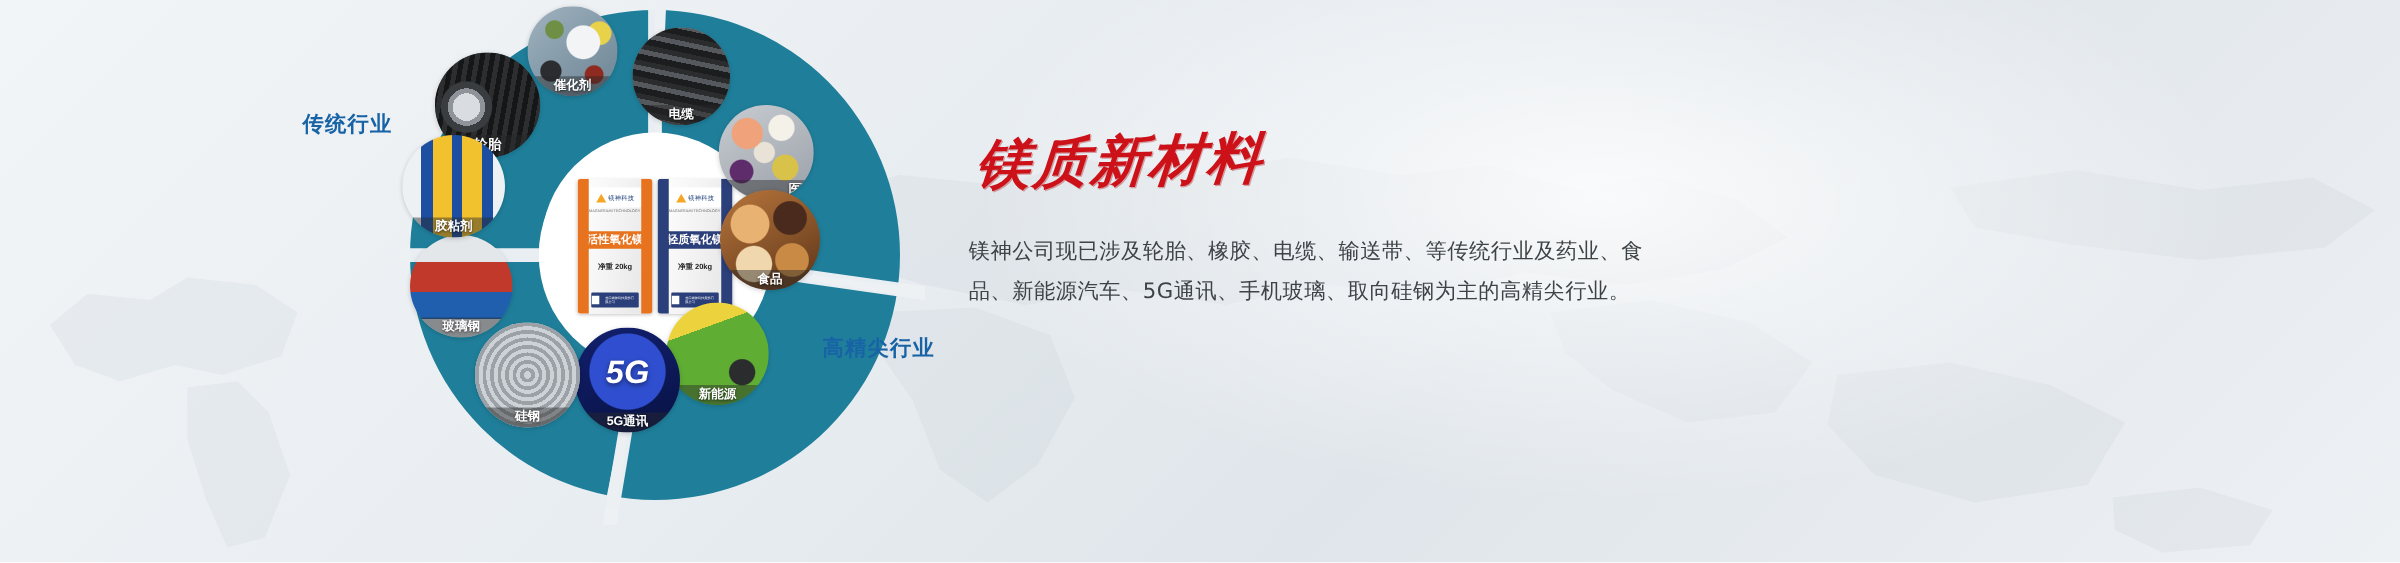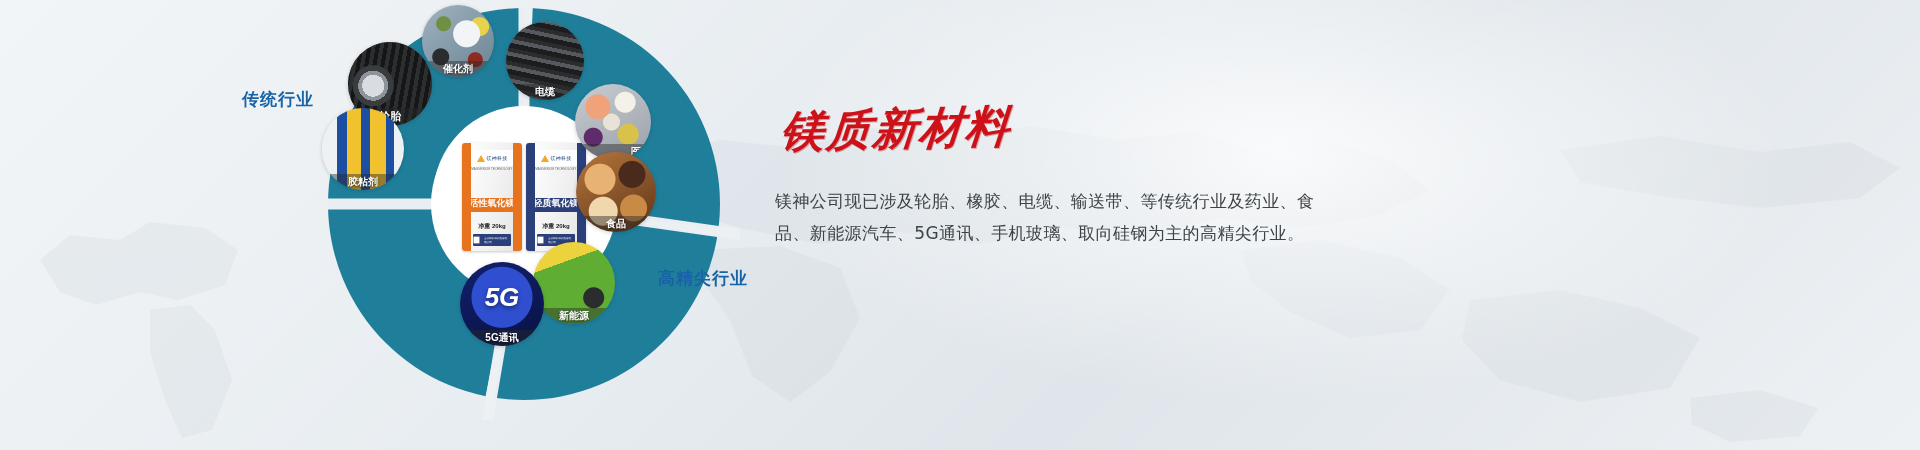--- a/index.html
+++ b/index.html
@@ -47,22 +47,22 @@
     margin-top:7px; width:44px; height:16px; border-radius:2px;
     background:#ffffff; display:flex; align-items:center; justify-content:center;
     font-size:5px; color:#1a3f77; letter-spacing:.2px;
   }
   .bag .logo .tri {
     width:0;height:0;border-left:4px solid transparent;border-right:4px solid transparent;
     border-bottom:7px solid #f5a623; margin-right:2px;
   }
   .bag .sub { font-size:3.4px; color:#6a6a6a; margin-top:1px; transform:scale(.9); }
   .bag .pname {
-    margin-top: 27px; font-size: 9px; font-weight: bold; line-height:1.1;
-    padding:2px 3px; border-radius:2px; color:#fff;font-family:Liberation Mono, monospace;
+    margin-top: 14px; font-size: 9px; font-weight: bold; line-height:1.1;
+    padding:2px 3px; border-radius:2px; color:#fff;
   }
   .bag .weight { margin-top:10px; font-size:6px; color:#222; font-weight:bold; }
   .bag .footer {
     position:absolute; bottom:5px; left:11px; right:11px; height:12px;
     background:#2b3f7a; border-radius:1px;
     display:flex; align-items:center; justify-content:center;
   }
   .bag .footer span { font-size:3px; color:#fff; transform:scale(.85); }
   .bag .qr { width:8px;height:8px;background:#fff;margin-right:2px; }
 
@@ -248,21 +248,32 @@
              radial-gradient(circle at 50% 42%, #2f4fd0 0 30px, rgba(0,0,0,0) 31px),
              linear-gradient(160deg,#12206e,#081243);
              display:flex;align-items:center;justify-content:center;">
         <span style="position:absolute;left:0;right:0;top:20px;text-align:center;
                      font-size:26px;font-weight:bold;color:#fff;font-style:italic;
                      text-shadow:0 2px 4px rgba(0,0,0,.5);">5G</span>
       </div>
       <div class="cap" style="font-size:10px; padding:3px 0;">5G通讯</div>
     </div>
 
-
+    <div class="node" style="left:60px; top:258px; width:84px; height:84px;">
+      <div class="photo" style="background:
+             repeating-radial-gradient(circle at 50% 50%, #cdd2d7 0 3px, #9ba1a7 3px 6px),
+             linear-gradient(150deg,#d5dadf,#8b9197);"></div>
+      <div class="cap" style="font-size:10px; padding:3px 0;">硅钢</div>
+    </div>
+
+    <div class="node" style="left:8px; top:188px; width:82px; height:82px;">
+      <div class="photo" style="background:
+             linear-gradient(180deg,#e4e7ea 0 26%, #c0392b 26% 56%, #1f5fae 56% 82%, #d8dce0 82% 100%);"></div>
+      <div class="cap" style="font-size:10px; padding:3px 0;">玻璃钢</div>
+    </div>
 
     <div class="node" style="left:2px; top:108px; width:82px; height:82px;">
       <div class="photo" style="background:
              linear-gradient(90deg,#eef1f3 0 18%, #1c4fa1 18% 30%, #f2c12e 30% 48%, #1c4fa1 48% 58%, #f2c12e 58% 78%, #1c4fa1 78% 88%, #eef1f3 88% 100%);"></div>
       <div class="cap" style="font-size:10px; padding:3px 0;">胶粘剂</div>
     </div>
 
     <span class="seclabel" style="left:-78px; top:88px;">传统行业</span>
     <span class="seclabel" style="left:338px; top:267px;">高精尖行业</span>
   </div>

